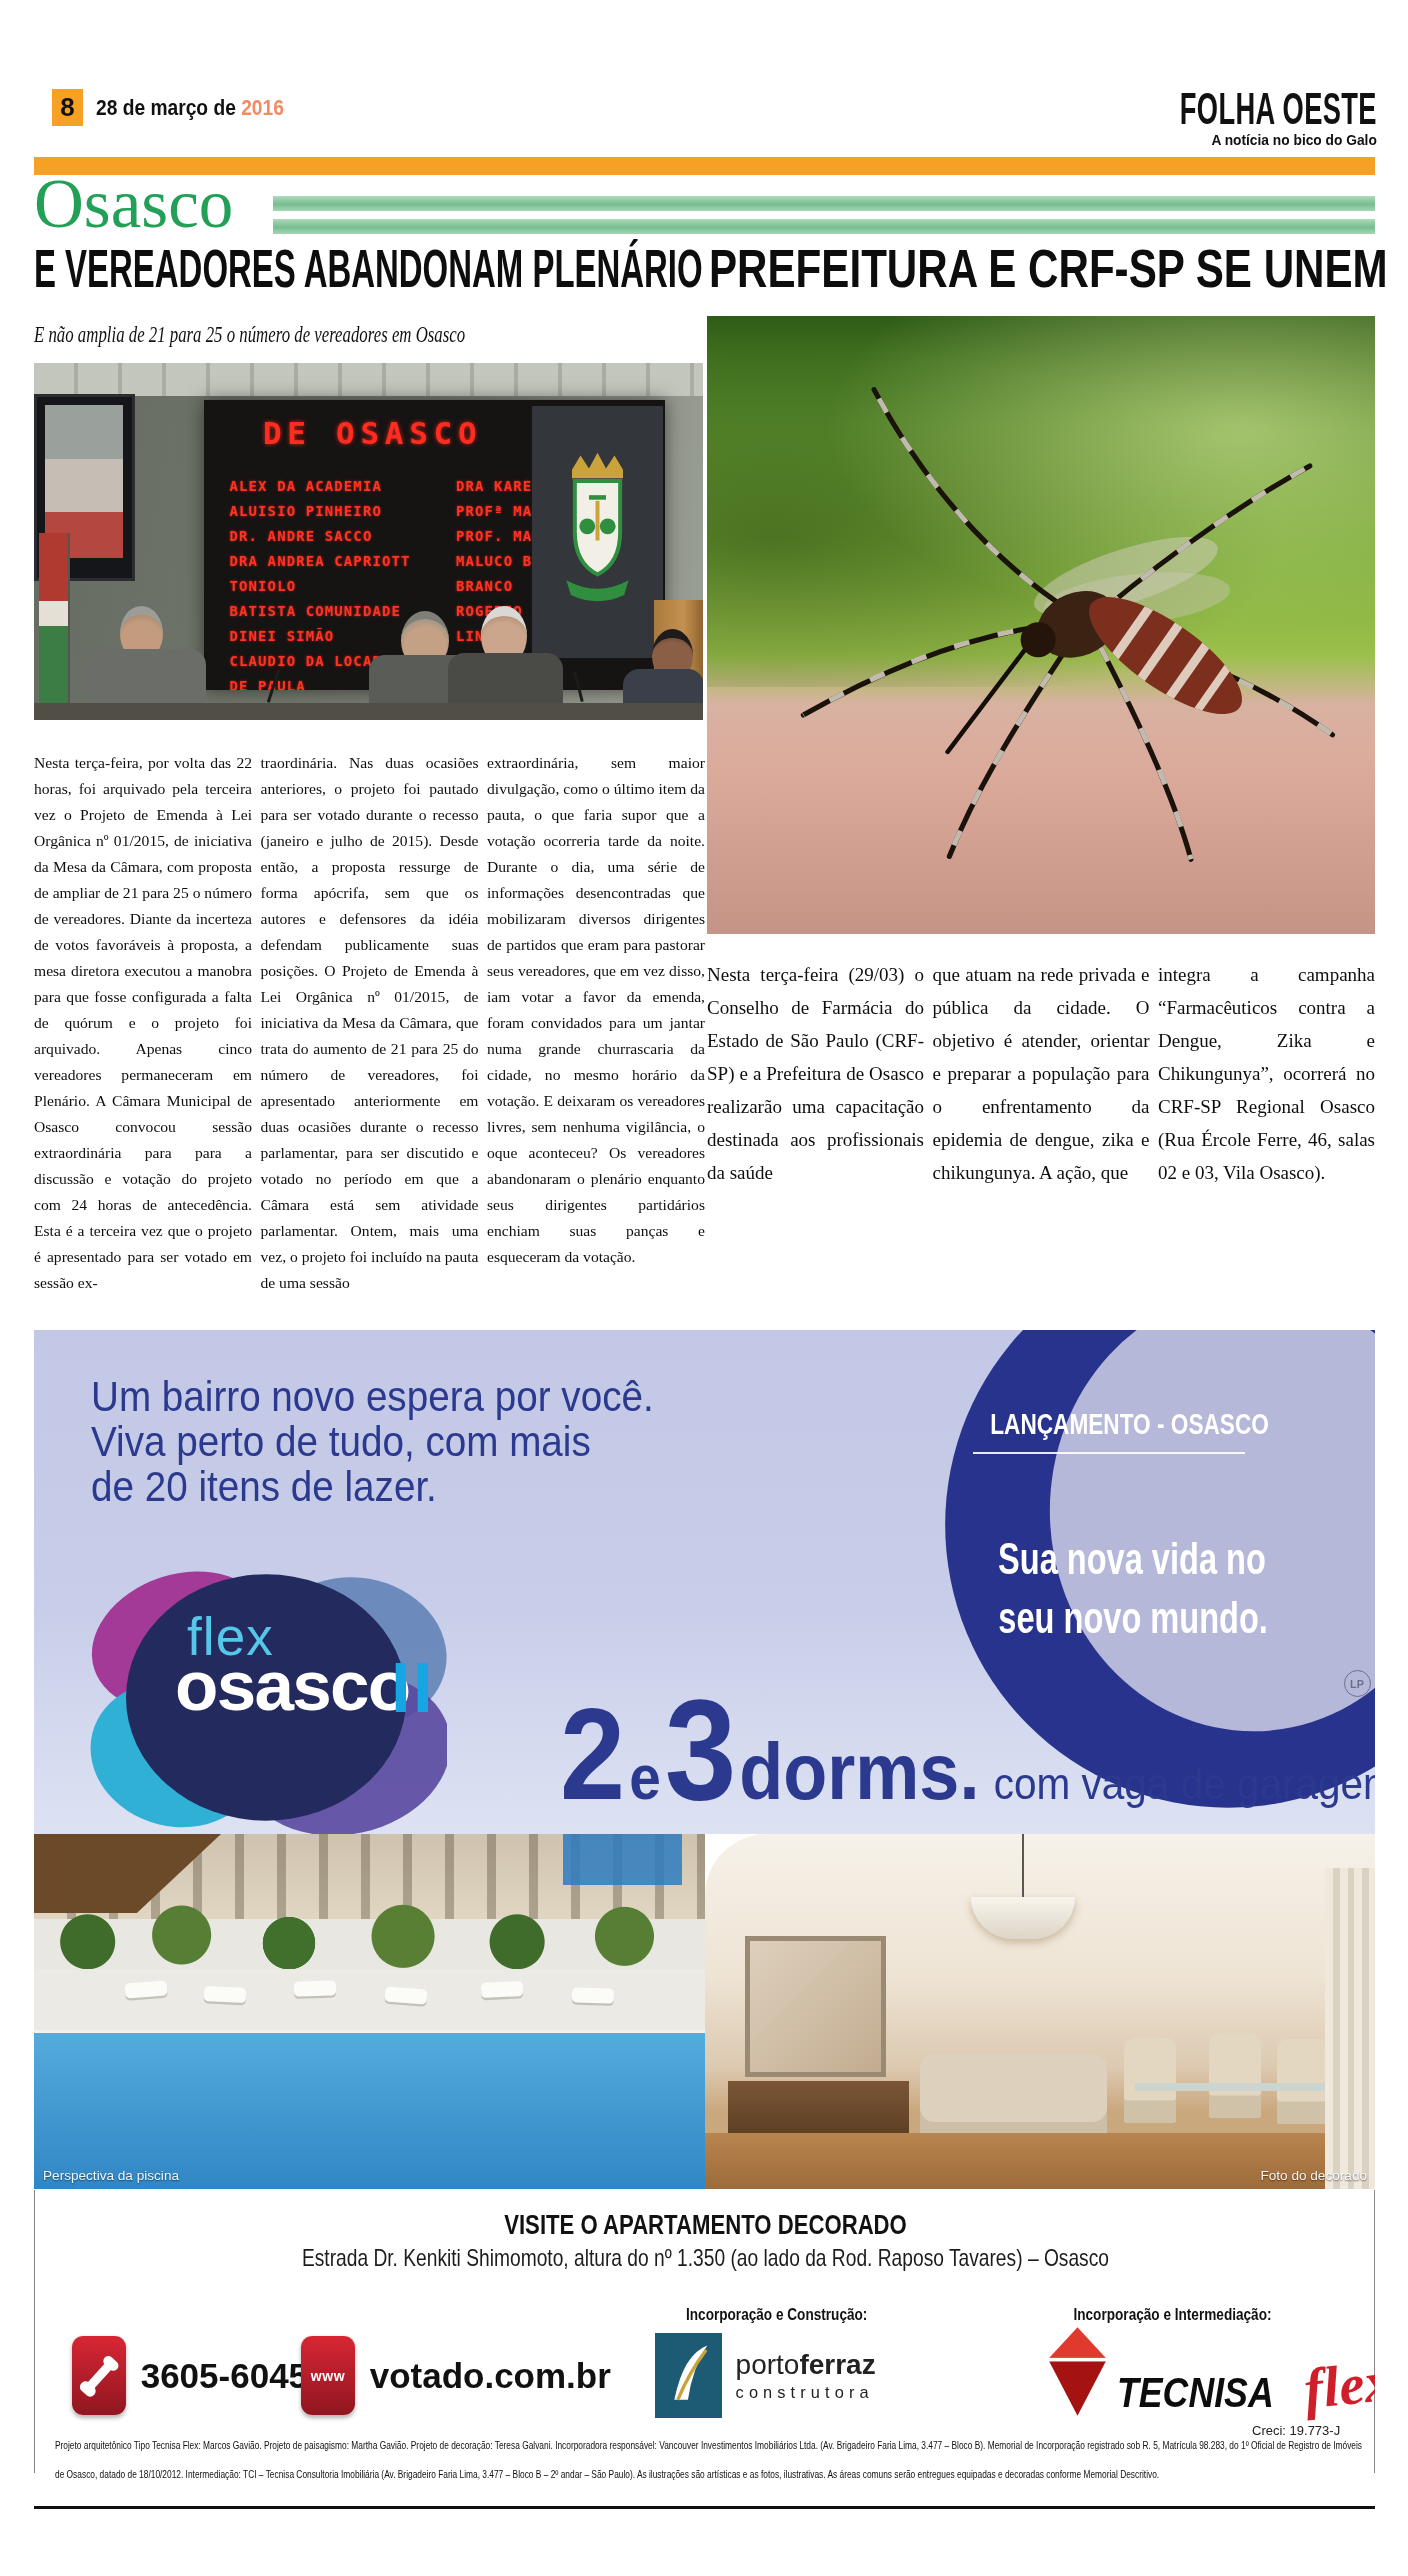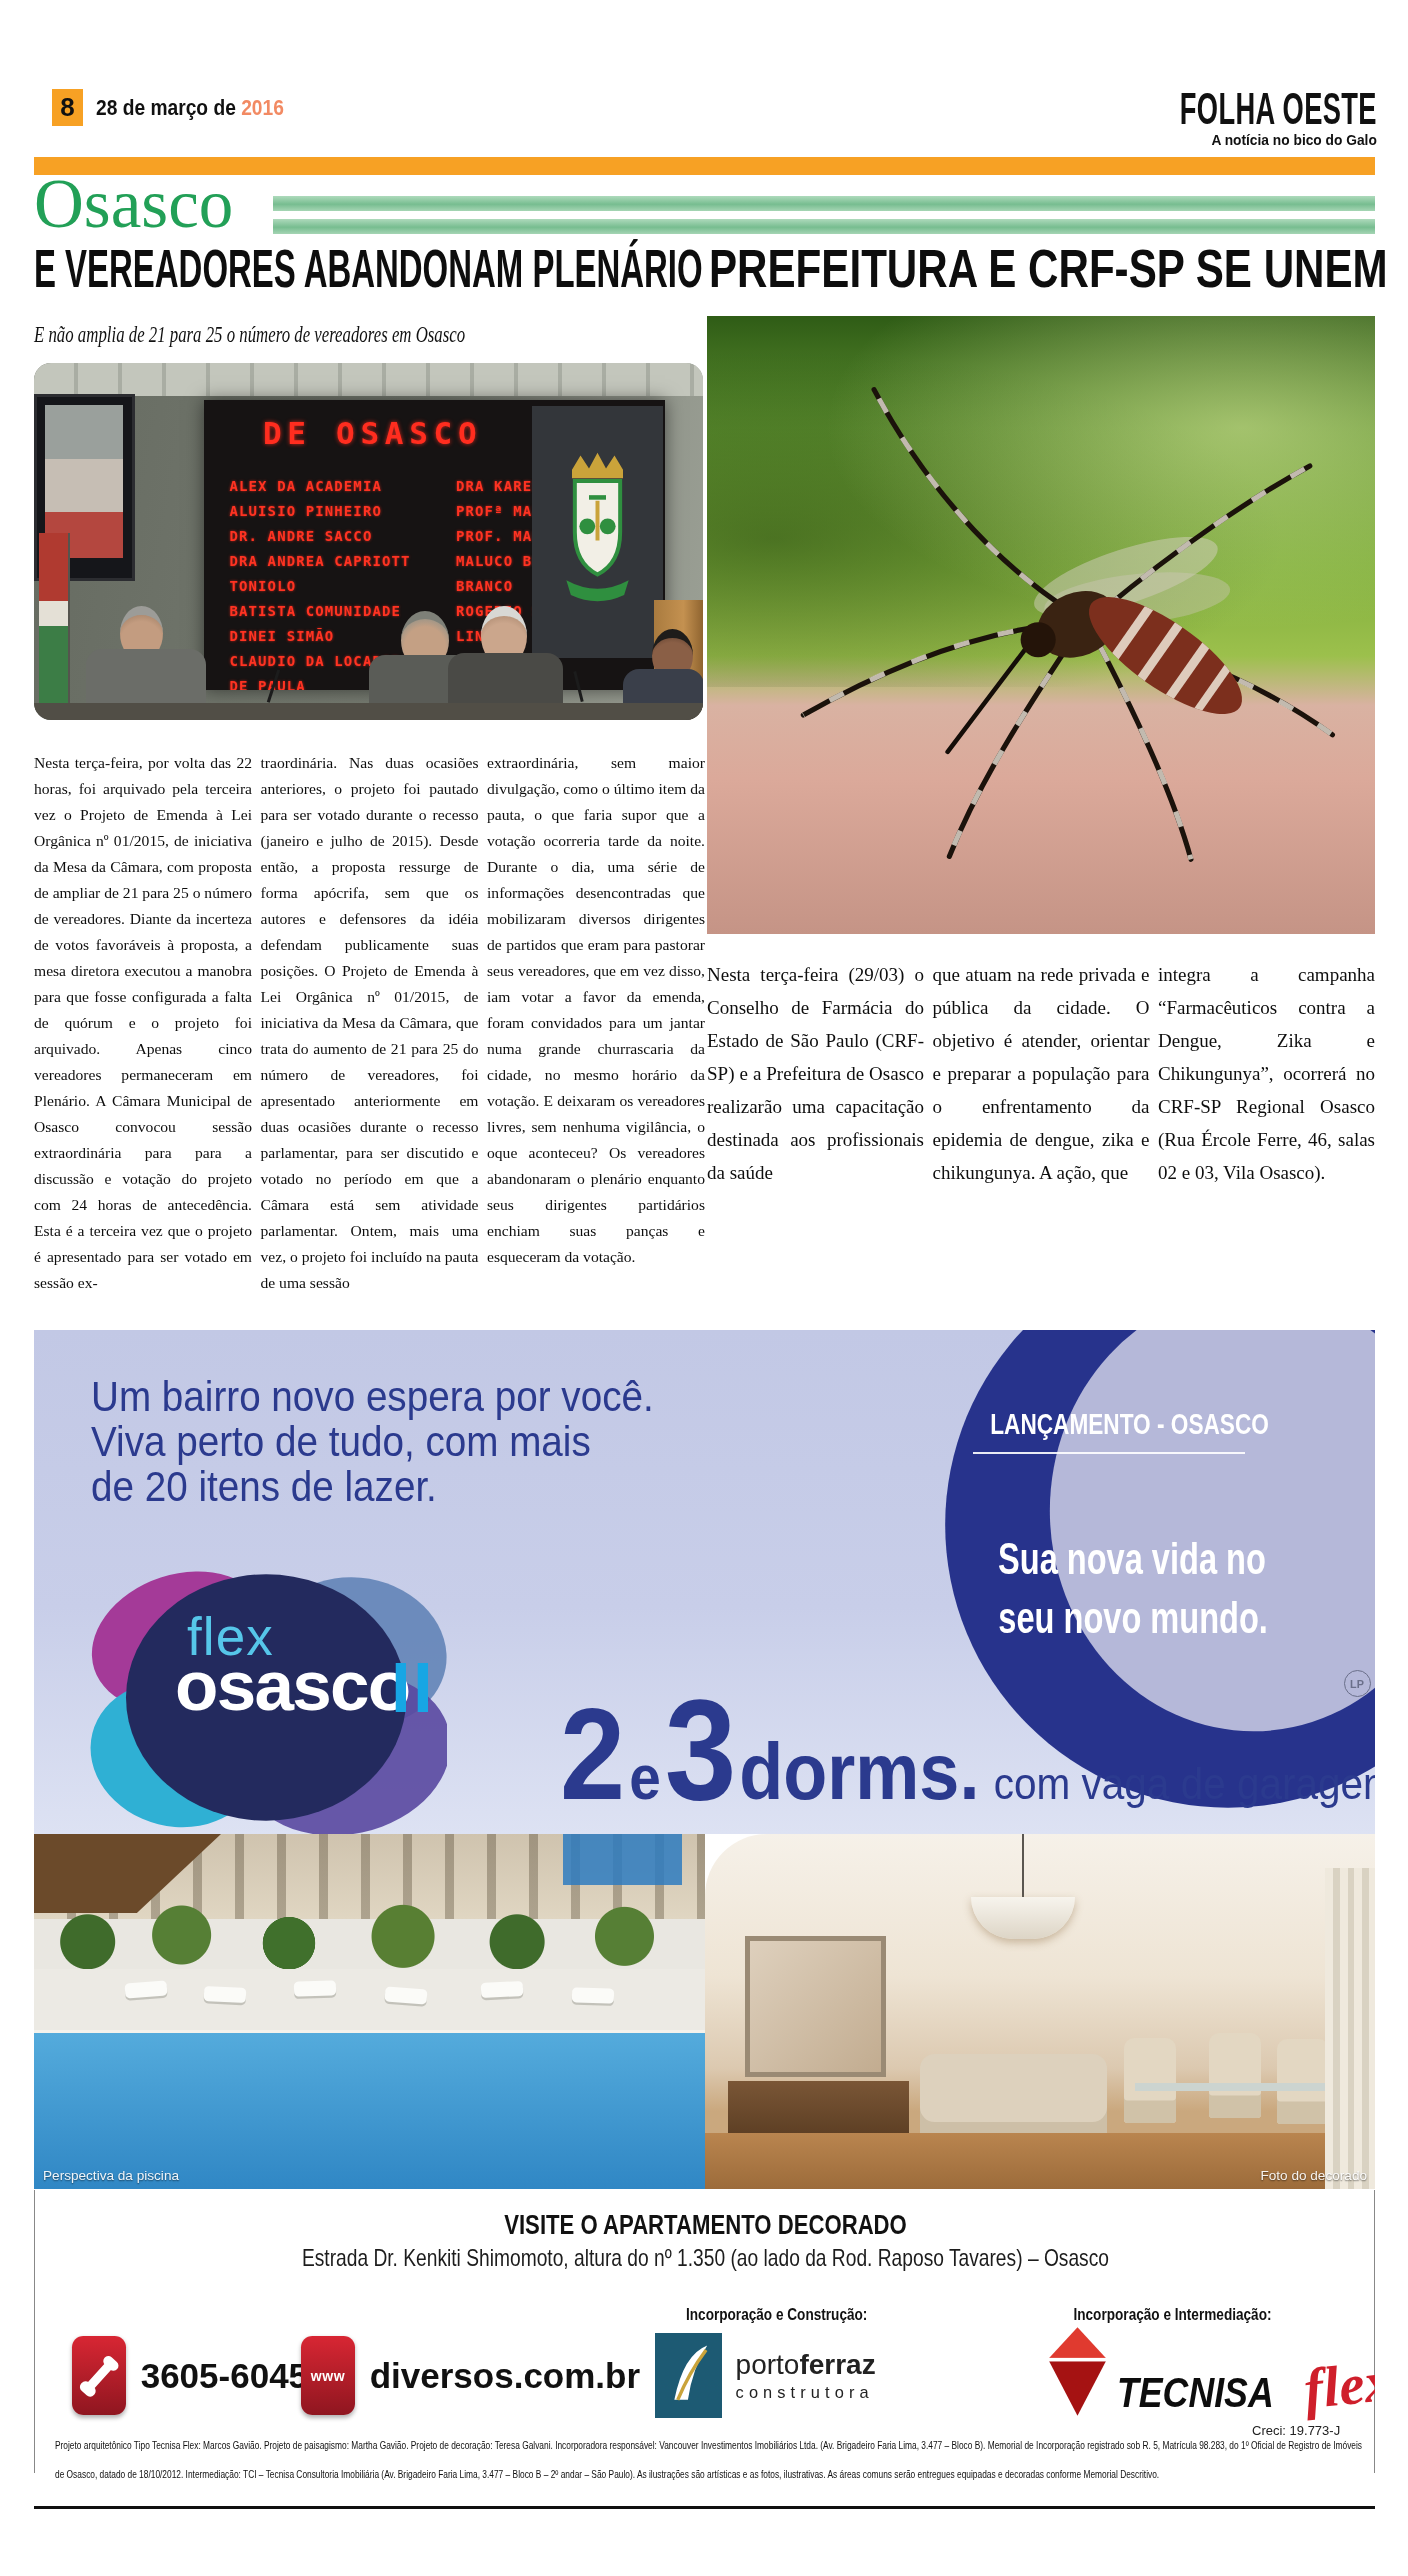--- a/index.html
+++ b/index.html
@@ -26,21 +26,21 @@
   
   .hl{font-weight:bold;color:#0d0d0d;line-height:52px;}
   .hl-left{left:34px;top:242px;}
   .hl-left .cond{font-size:54px;transform:scaleX(.61);}
   .hl-right{left:709px;top:242px;}
   .hl-right .cond{font-size:54px;transform:scaleX(.78);}
   .subhead{left:34px;top:321px;font-family:"Liberation Serif",serif;font-style:italic;font-size:24px;}
   .subhead .cond{transform:scaleX(.7);}
 
   
-  .photo1{left:34px;top:363px;width:669px;height:357px;background:linear-gradient(100deg,#666b61 0%,#757a70 55%,#8d9187 78%,#9ba095 100%);overflow:hidden;border-radius:17px;}
+  .photo1{left:34px;top:363px;width:669px;height:357px;background:linear-gradient(100deg,#666b61 0%,#757a70 55%,#8d9187 78%,#9ba095 100%);overflow:hidden;}
   .ceiling{left:0;top:0;width:100%;height:33px;background:repeating-linear-gradient(90deg,#c3c6bc 0 40px,#a9ada3 40px 44px);}
   .ledboard{left:170px;top:37px;width:461px;height:290px;background:#161313;overflow:hidden;box-shadow:0 0 17px rgba(0,0,0,.5);}
   .ledtitle{left:59px;top:14.7px;font-family:"DejaVu Sans Mono",monospace;font-weight:bold;font-size:31px;letter-spacing:5.7px;color:#ff2d1f;text-shadow:0 0 4px rgba(255,45,31,.8);}
   .ledcol{font-family:"DejaVu Sans Mono",monospace;font-weight:bold;font-size:14px;letter-spacing:1.1px;color:#ff3322;text-shadow:0 0 2.8px rgba(255,45,31,.7);line-height:25px;white-space:nowrap;}
   .ledcol-l{left:25.5px;top:74px;}
   .ledcol-r{left:252px;top:74px;}
   .tvset{left:0;top:31px;width:101px;height:187px;background:#15161a;border:3.4px solid #2c2d31;box-sizing:border-box;}
   .tvscr{left:8px;top:8px;width:78px;height:153px;background:linear-gradient(180deg,#9aa09c 0 35%,#c6beb4 35% 70%,#b4473f 70% 100%);}
   .flagpole{left:4.5px;top:170px;width:29px;height:170px;background:linear-gradient(180deg,#b03a30 0 40%,#e4e0d6 40% 55%,#3c7d46 55% 100%);border-right:2.3px solid #55544e;}
   .crestpanel{left:498px;top:43px;width:131px;height:252px;background:#33363a;display:flex;align-items:center;justify-content:center;}
@@ -370,21 +370,21 @@
         <div class="redtile">
             <div class="handset"></div>
           </div>
         <div class="biglabel">3605-6045</div>
       </div>
 
       <div class="abs" style="left:266px;top:146px;display:flex;align-items:center;gap:14.7px;">
         <div class="redtile">
             <span class="wwwtxt">www</span>
           </div>
-        <div class="biglabel">diversos.com.br</div>
+        <div class="biglabel">votado.com.br</div>
       </div>
 
       <div class="abs" style="left:620px;top:143px;display:flex;align-items:center;gap:13.6px;">
         <div class="pf-sq">
           <svg width="67" height="85" viewBox="0 0 118 150">
             <path d="M34 118 Q50 38 92 22 Q66 62 58 118 Z" fill="#fff"></path>
             <path d="M40 118 Q60 70 90 30" stroke="#caa33a" stroke-width="6" fill="none"></path>
           </svg>
         </div>
         <div>

